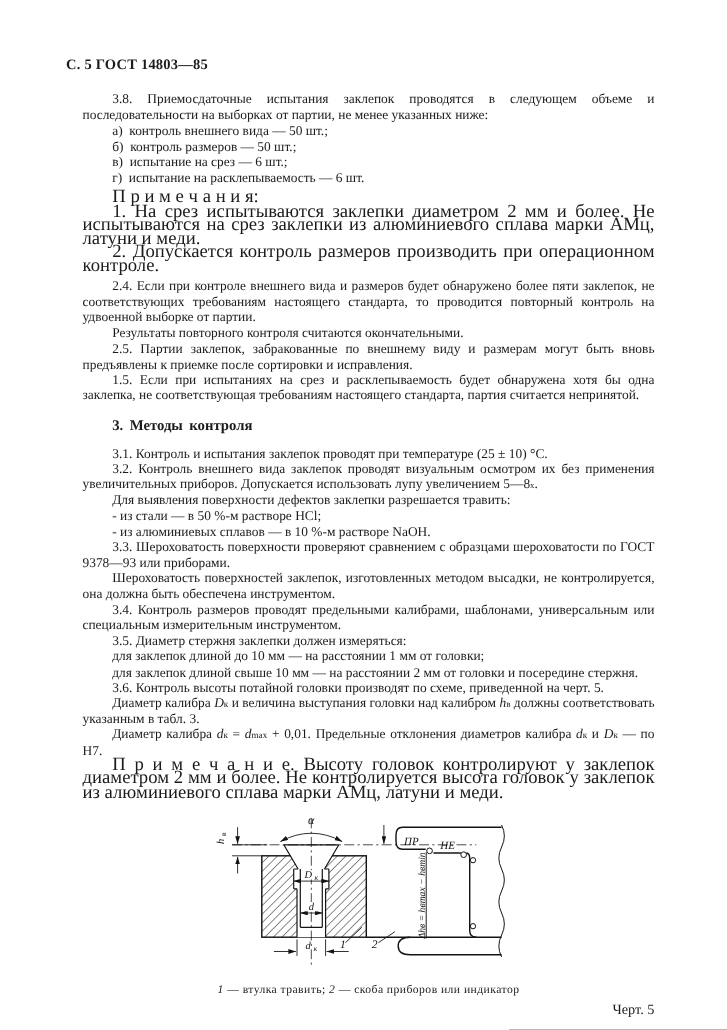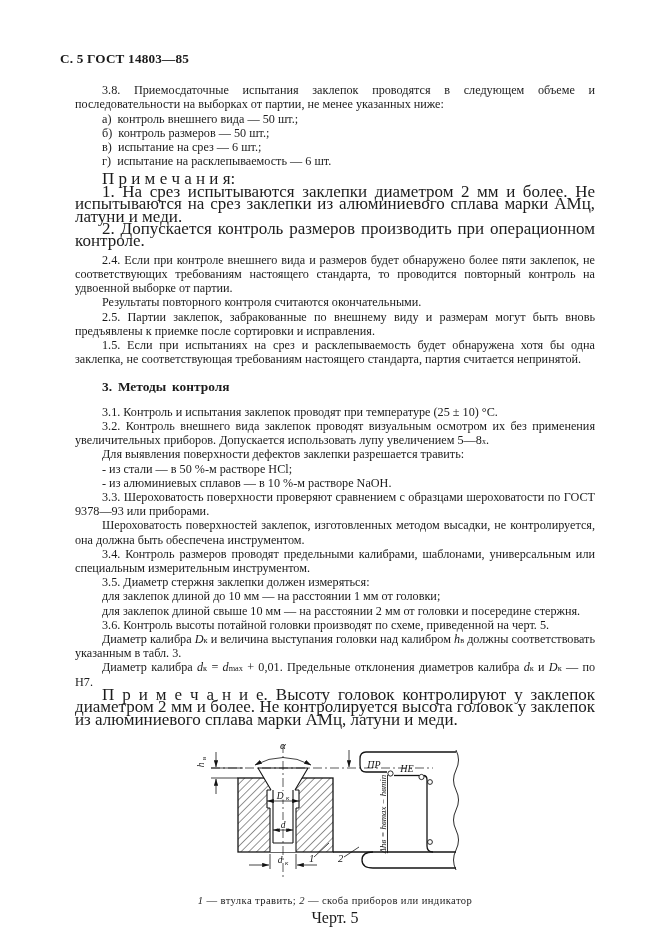--- a/index.html
+++ b/index.html
@@ -32,22 +32,22 @@
   .figure svg{display:block;margin-left:108px;}
   svg text{font-family:"Liberation Serif", serif;fill:#141414;}
   .fig-caption{
     text-align:center;
     font-size:10.6px;
     margin-top:6px;
     letter-spacing:.4px;
   }
   .fig-caption .it{font-style:italic;}
   .fig-title{
-    text-align:center;
-    font-size:16px;
+    text-align:right;
+    font-size:13px;
     margin-top:3px;
   }
 </style>
 </head>
 <body>
 
 <div class="page">
 
   <div class="hdr">С. 5 ГОСТ 14803—85</div>
 

